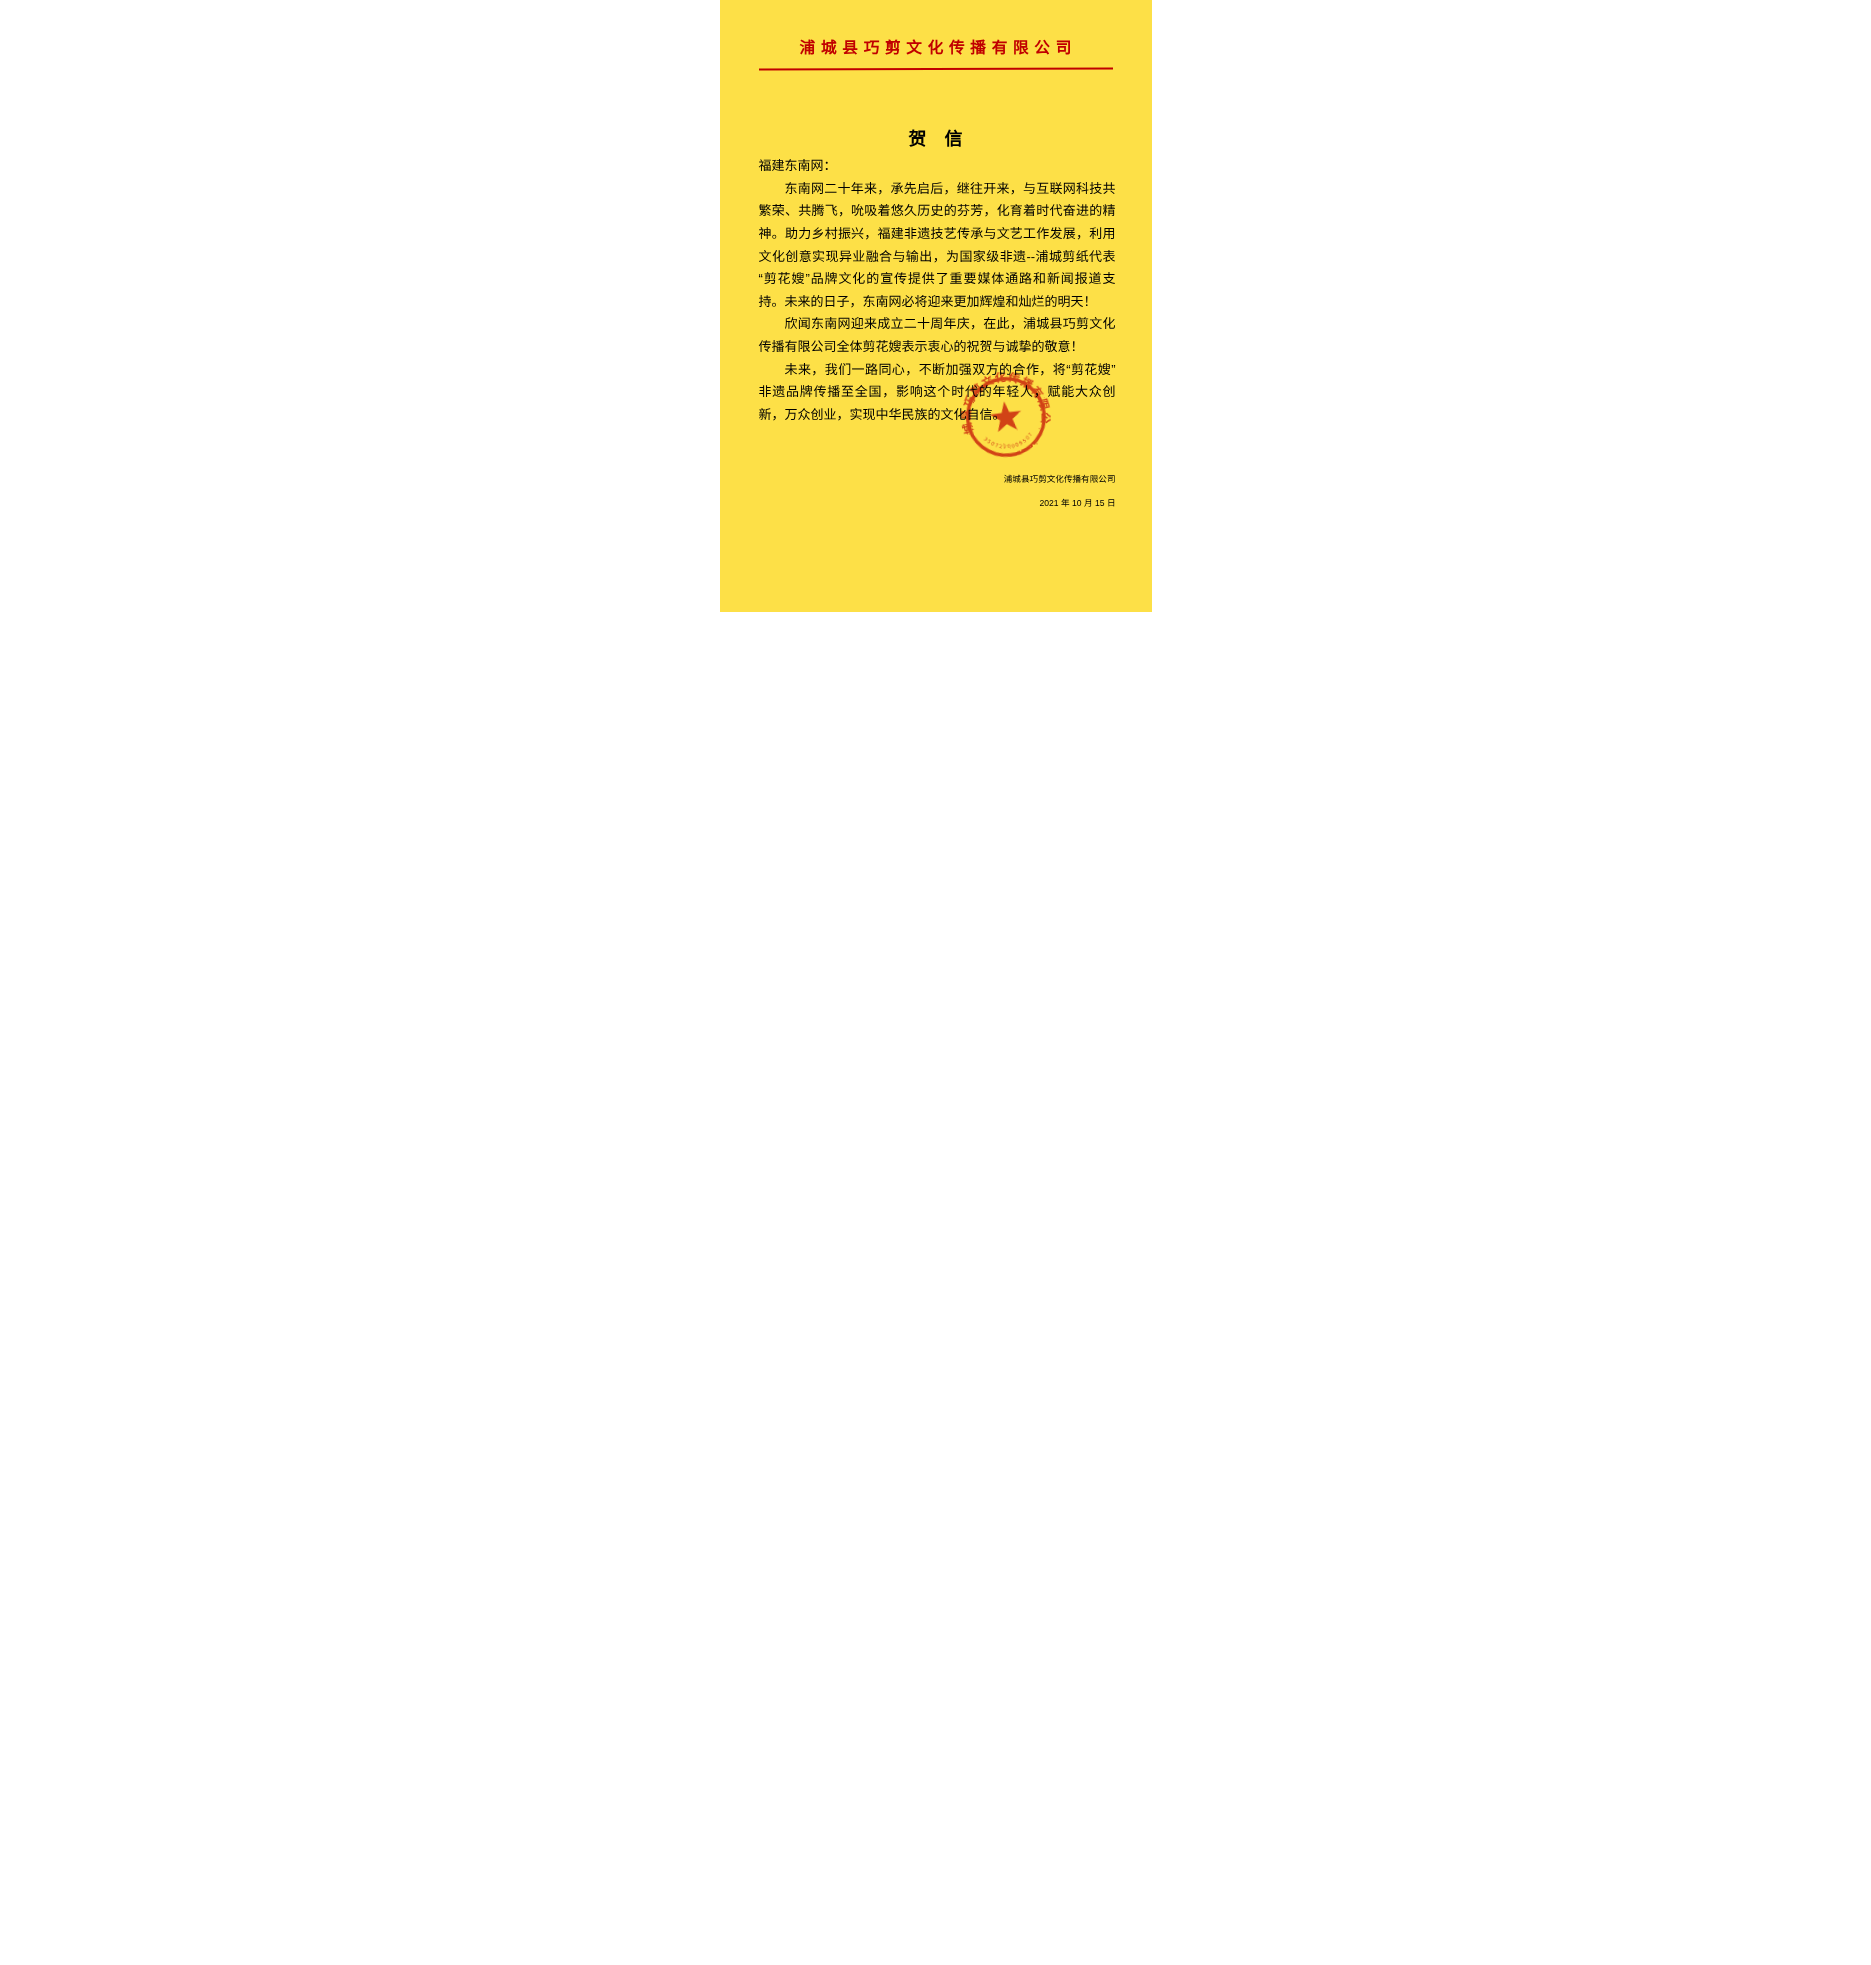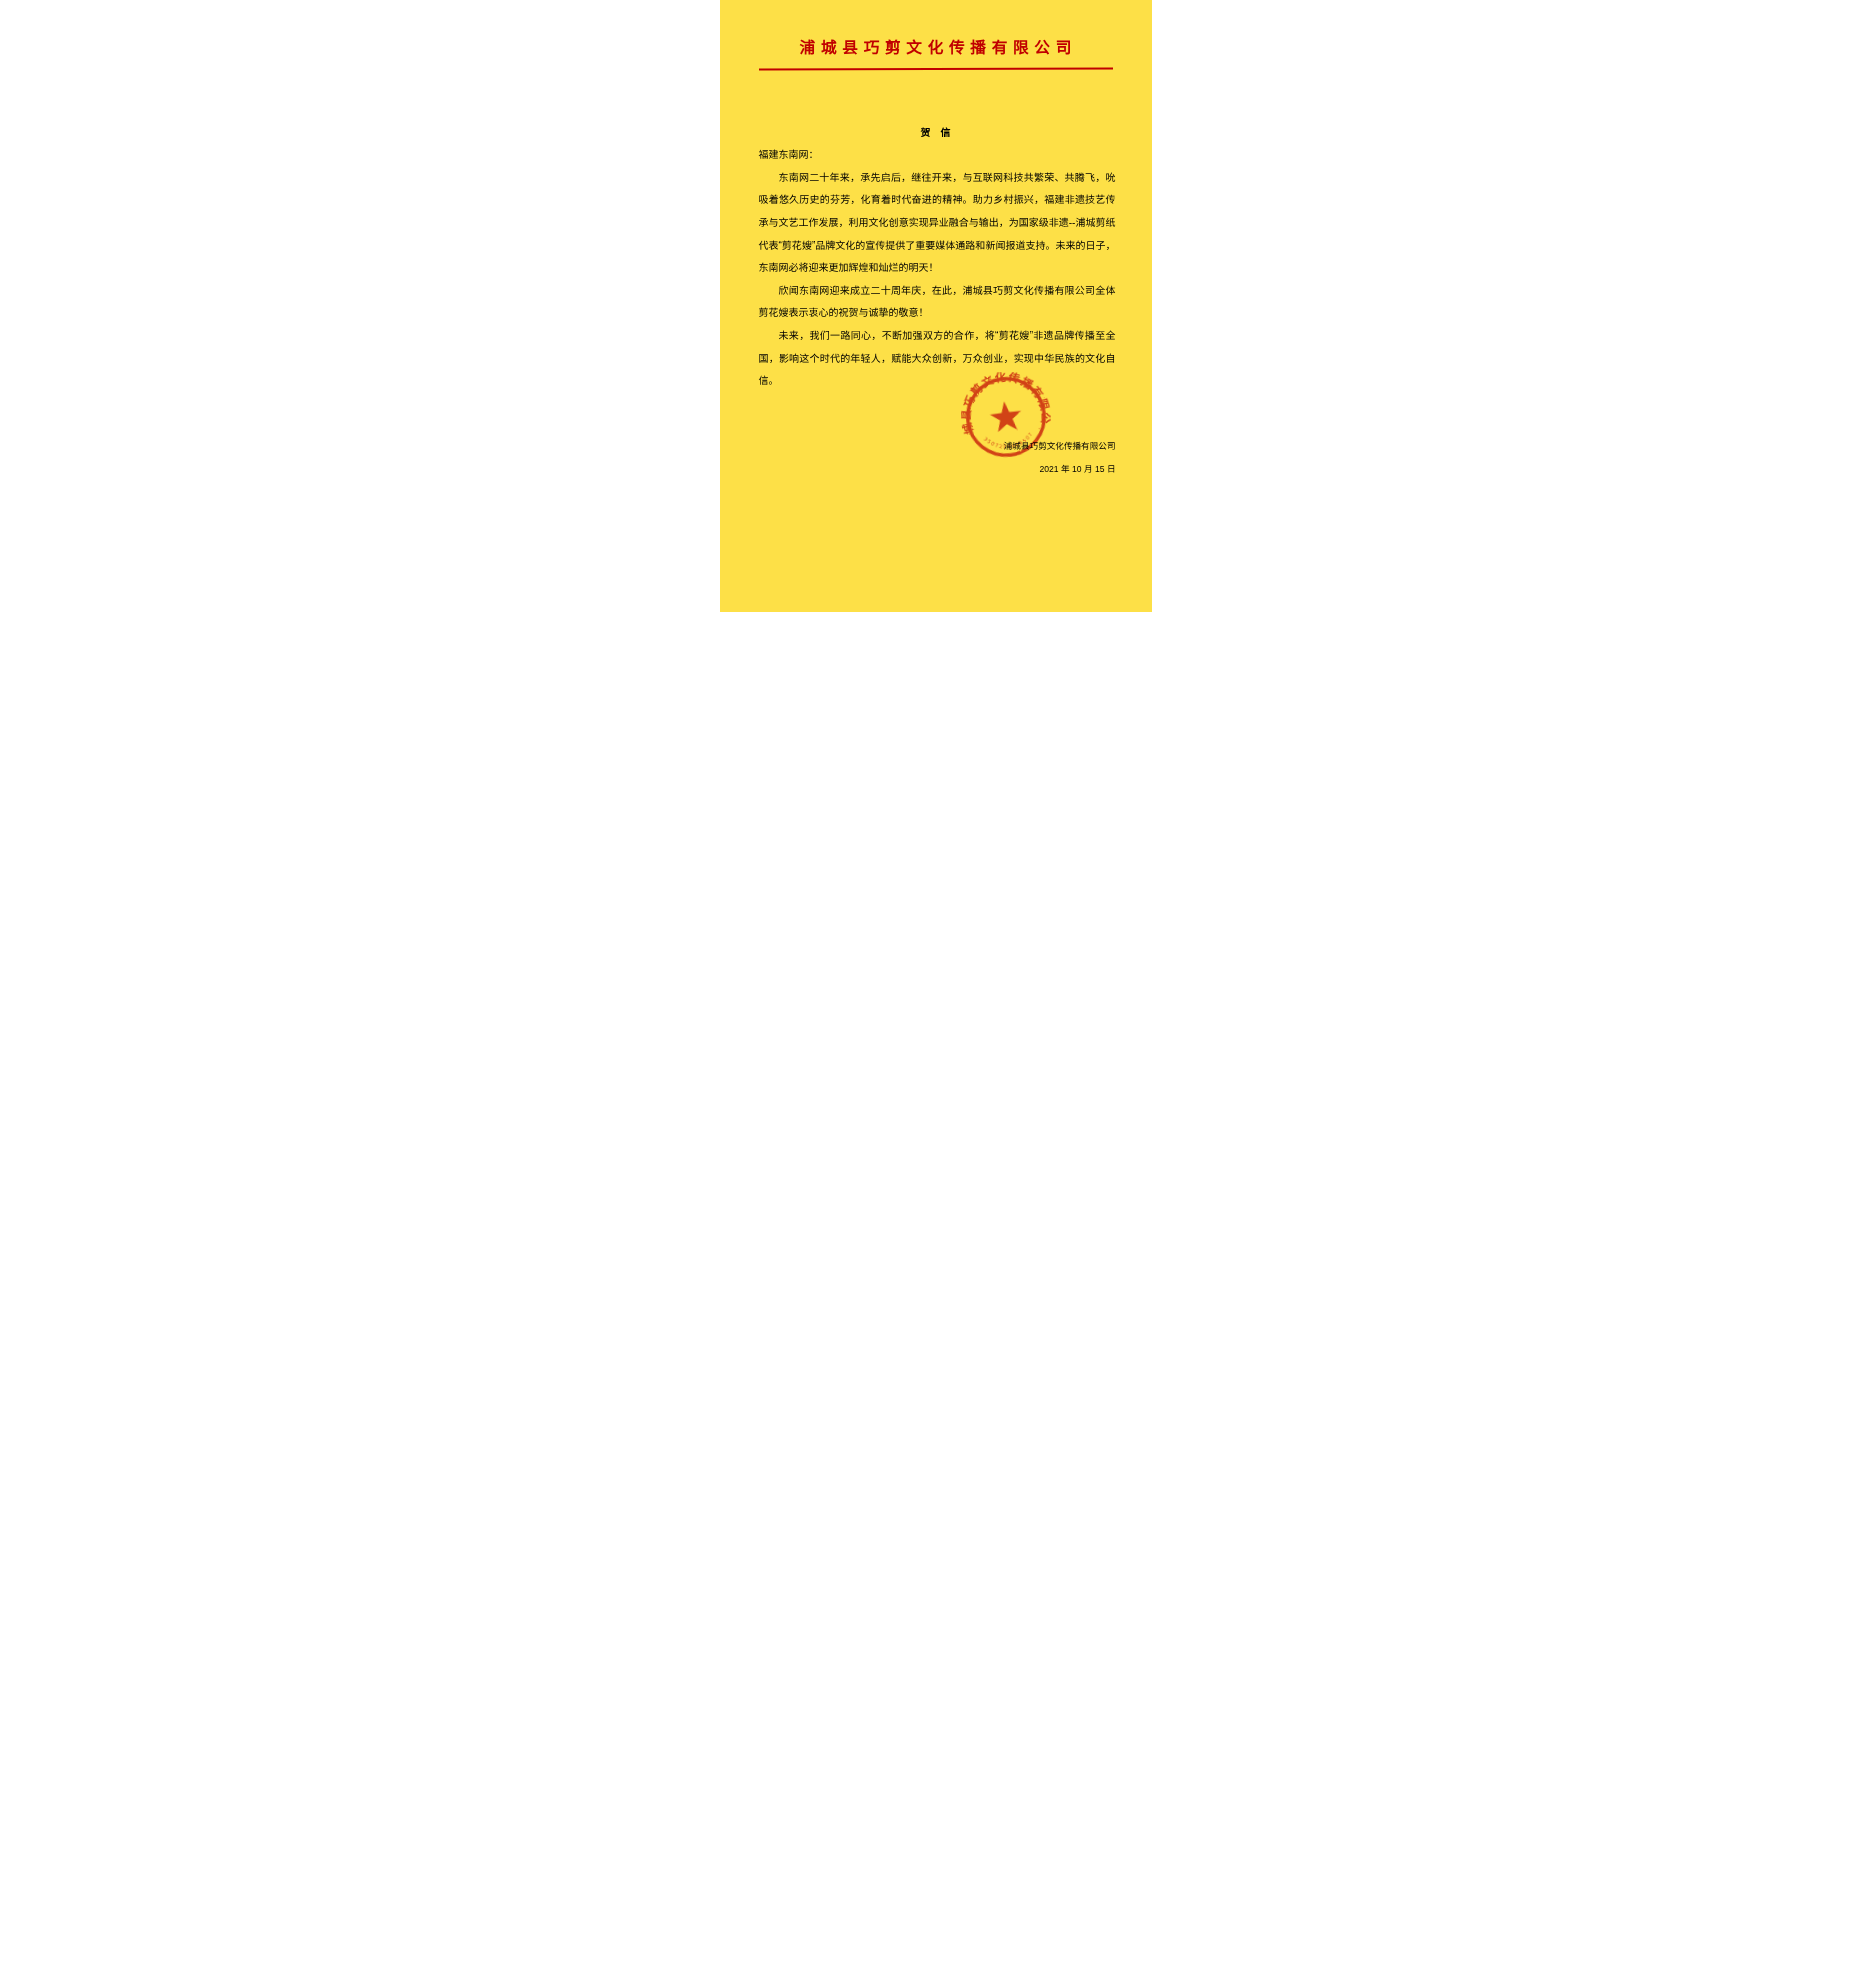--- a/index.html
+++ b/index.html
@@ -30,27 +30,27 @@
   .rule{
     width:354px;
     height:1.6px;
     margin:10.2px auto 0 auto;
     background:var(--red);
     transform:rotate(-0.18deg);
   }
   .doc-title{
     margin:54px 0 0 0;
     text-align:center;
-    font-size:10px;
+    font-size:18px;
     font-weight:700;
     color:#000;
   }
   .body-text{
     margin:5.5px 36px 0 39px;
-    font-size:10px;
+    font-size:13px;
     line-height:22.6px;
     text-align:justify;
     text-justify:inter-ideograph;
   }
   .salutation{margin:0;}
   .para{margin:0;text-indent:2em;}
   .sign-block{
     margin:42px 36px 0 0;
     text-align:right;
     font-size:8.6px;

